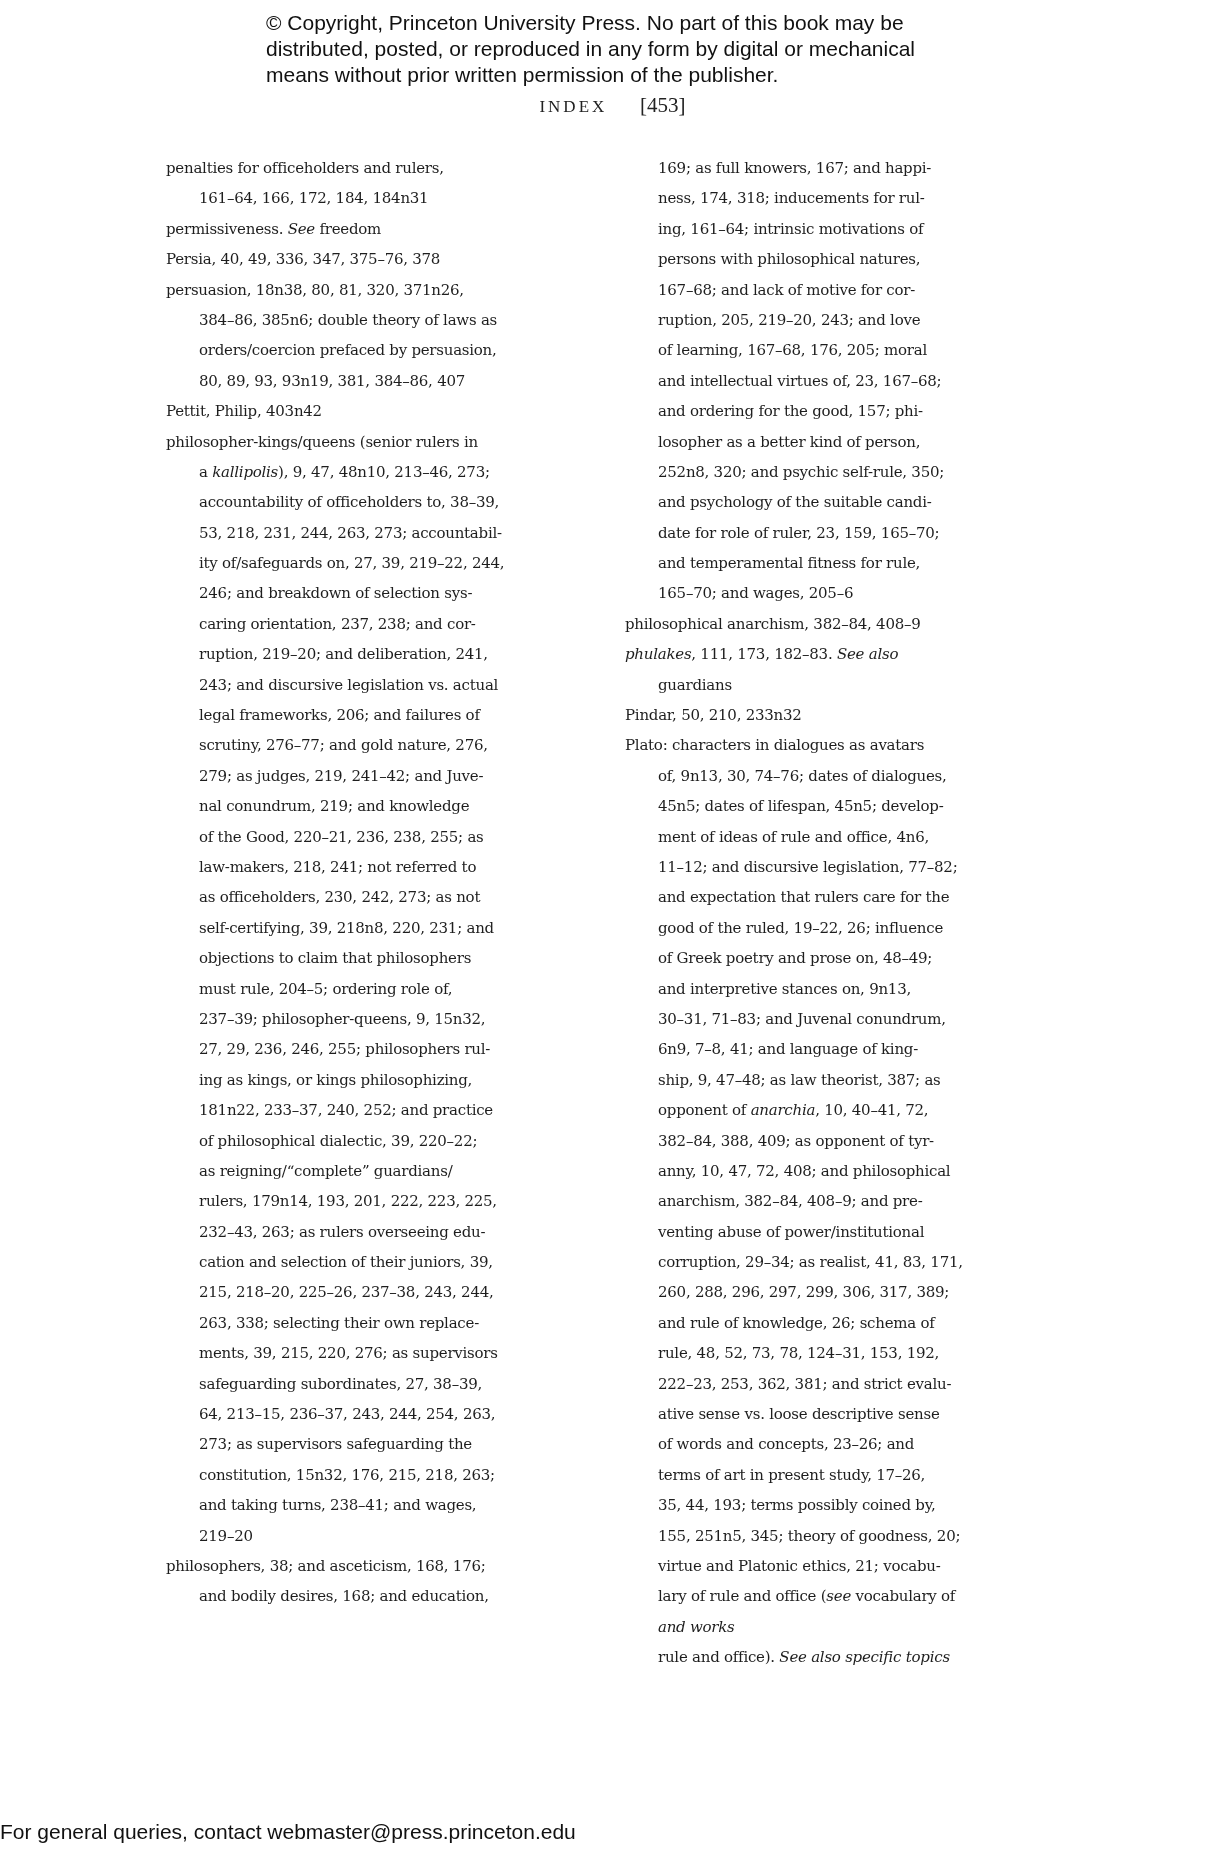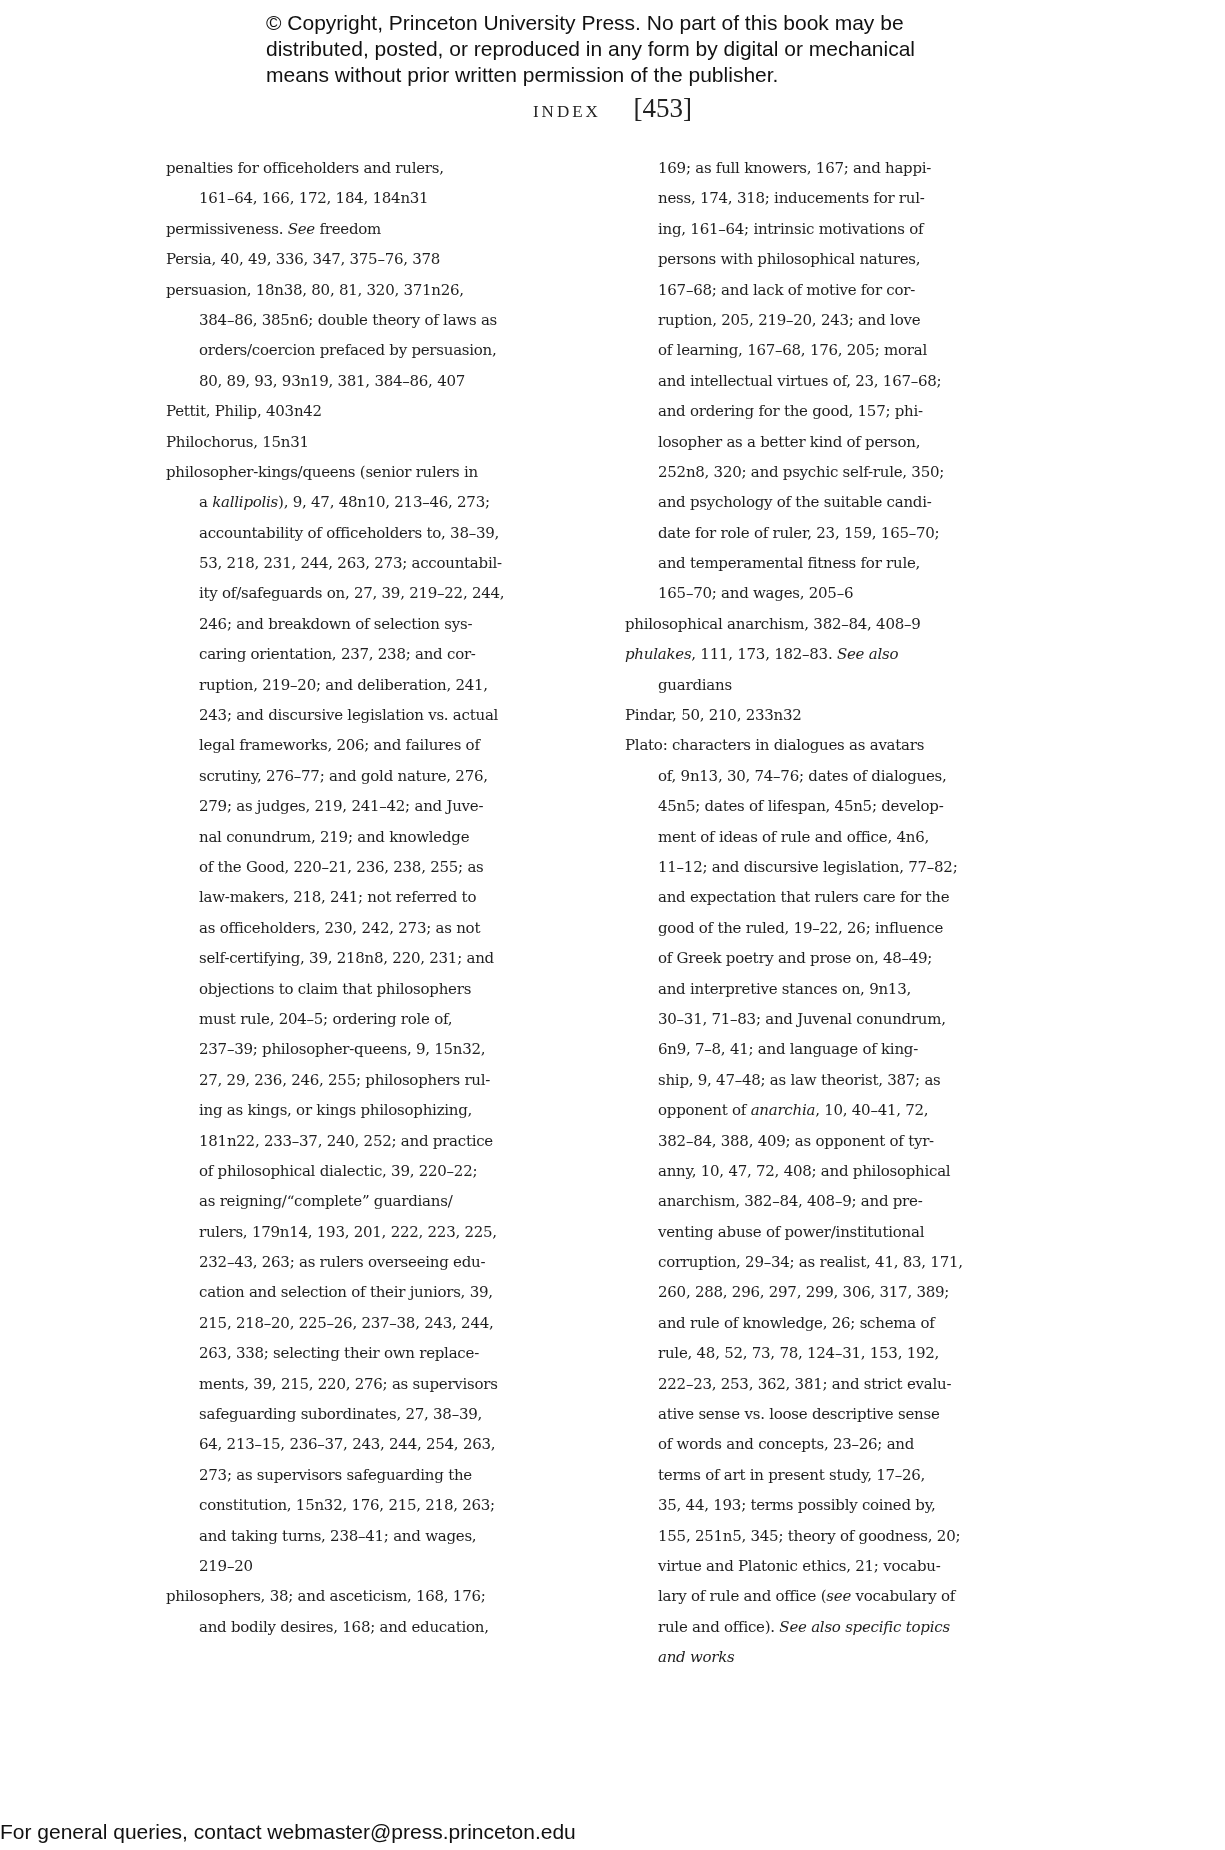--- a/index.html
+++ b/index.html
@@ -7,21 +7,21 @@
   .notice {
     position: absolute; left: 266px; top: 10px; width: 760px;
     font-family: "Liberation Sans", sans-serif; font-size: 21px; line-height: 26px;
     color: #111;
   }
   .running-head {
     position: absolute; left: 0; top: 93px; width: 1225px; text-align: center;
     font-family: "Liberation Serif", serif; font-size: 19px; color: #222;
   }
   .running-head .idx { letter-spacing: 3px; font-size: 17px; }
-  .running-head .pg { margin-left: 28px; font-size: 27px; margin-top: 23px; }
+  .running-head .pg { margin-left: 28px; font-size: 21px; margin-top: 23px; }
   .col {
     position: absolute; top: 153px; width: 440px;
     font-family: "DejaVu Serif", "Liberation Serif", serif; font-size: 15px; line-height: 30.4px;
     color: #1e1e1e; letter-spacing: -0.25px;
   }
   .col.left { left: 166px; }
   .col.right { left: 625px; }
   .line { white-space: nowrap; height: 30.4px; }
   .line.sub { padding-left: 33px; }
   .line em { font-style: italic; }
@@ -47,21 +47,20 @@
 <div class="col left" id="col-left">
     <div class="line"><span>penalties for officeholders and rulers,</span></div>
     <div class="line sub"><span>161–64, 166, 172, 184, 184n31</span></div>
     <div class="line"><span>permissiveness. </span><em>See</em><span> freedom</span></div>
     <div class="line"><span>Persia, 40, 49, 336, 347, 375–76, 378</span></div>
     <div class="line"><span>persuasion, 18n38, 80, 81, 320, 371n26,</span></div>
     <div class="line sub"><span>384–86, 385n6; double theory of laws as</span></div>
     <div class="line sub"><span>orders/coercion prefaced by persuasion,</span></div>
     <div class="line sub"><span>80, 89, 93, 93n19, 381, 384–86, 407</span></div>
     <div class="line"><span>Pettit, Philip, 403n42</span></div>
-    <div class="line"><span>Philochorus, 15n31</span></div>
     <div class="line"><span>philosopher-kings/queens (senior rulers in</span></div>
     <div class="line sub"><span>a </span><em>kallipolis</em><span>), 9, 47, 48n10, 213–46, 273;</span></div>
     <div class="line sub"><span>accountability of officeholders to, 38–39,</span></div>
     <div class="line sub"><span>53, 218, 231, 244, 263, 273; accountabil-</span></div>
     <div class="line sub"><span>ity of/safeguards on, 27, 39, 219–22, 244,</span></div>
     <div class="line sub"><span>246; and breakdown of selection sys-</span></div>
     <div class="line sub"><span>caring orientation, 237, 238; and cor-</span></div>
     <div class="line sub"><span>ruption, 219–20; and deliberation, 241,</span></div>
     <div class="line sub"><span>243; and discursive legislation vs. actual</span></div>
     <div class="line sub"><span>legal frameworks, 206; and failures of</span></div>
@@ -137,17 +136,17 @@
     <div class="line sub"><span>and rule of knowledge, 26; schema of</span></div>
     <div class="line sub"><span>rule, 48, 52, 73, 78, 124–31, 153, 192,</span></div>
     <div class="line sub"><span>222–23, 253, 362, 381; and strict evalu-</span></div>
     <div class="line sub"><span>ative sense vs. loose descriptive sense</span></div>
     <div class="line sub"><span>of words and concepts, 23–26; and</span></div>
     <div class="line sub"><span>terms of art in present study, 17–26,</span></div>
     <div class="line sub"><span>35, 44, 193; terms possibly coined by,</span></div>
     <div class="line sub"><span>155, 251n5, 345; theory of goodness, 20;</span></div>
     <div class="line sub"><span>virtue and Platonic ethics, 21; vocabu-</span></div>
     <div class="line sub"><span>lary of rule and office (</span><em>see</em><span> vocabulary of</span></div>
+    <div class="line sub"><em>and works</em></div>
     <div class="line sub"><span>rule and office). </span><em>See also specific topics</em></div>
-    <div class="line sub"><em>and works</em></div>
   </div>
 
 <div class="footer">For general queries, contact webmaster@press.princeton.edu</div>
 
 </body></html>

